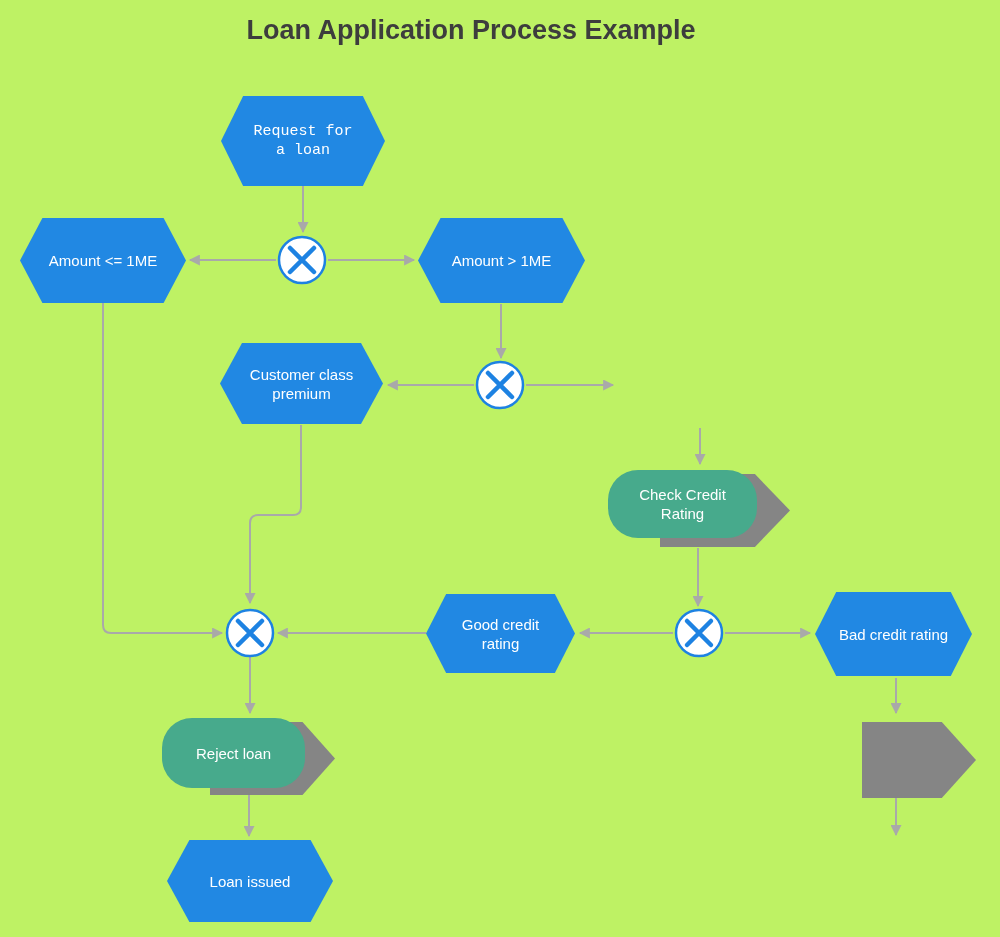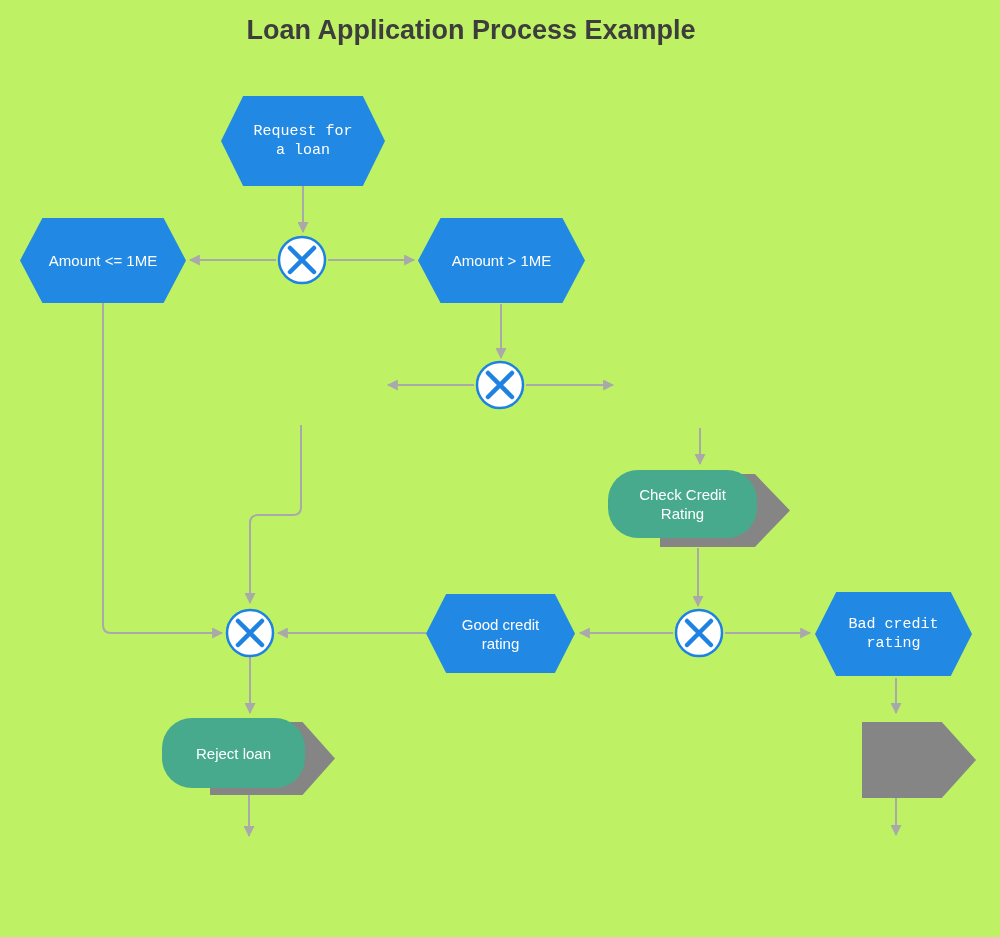--- a/index.html
+++ b/index.html
@@ -81,26 +81,28 @@
       <path class="gw-x" d="M687,621 L711,645 M687,645 L711,621"></path>
     </g>
   </svg>
 
   <div class="hex" style="left:221px; top:96px; width:164px; height:90px;font-family:Liberation Mono, monospace;">Request for a loan</div>
 
   <div class="hex" style="left:20px; top:218px; width:166px; height:85px;">Amount &lt;= 1ME</div>
 
   <div class="hex" style="left:418px; top:218px; width:167px; height:85px;">Amount &gt; 1ME</div>
 
+  <div class="hex" style="left:220px; top:343px; width:163px; height:81px;">Customer class premium</div>
 
 
   <div class="hex" style="left:426px; top:594px; width:149px; height:79px;">Good credit rating</div>
 
-  <div class="hex" style="left:815px; top:592px; width:157px; height:84px; padding:4px 18px;font-family:Liberation Mono, monospace;">Bad credit rating</div>
+  <div class="hex" style="left:815px; top:592px; width:157px; height:84px; padding:4px 18px;">Bad credit rating</div>
 
+  <div class="hex" style="left:167px; top:840px; width:166px; height:82px;">Loan issued</div>
 
 
   <div class="proc-wrap" style="left:608px; top:470px; width:182px; height:85px;">
     <div class="proc-shadow" style="left:52px; top:4px; width:130px; height:73px;"></div>
     <div class="proc-body" style="left:0; top:0; width:149px; height:68px;">Check Credit Rating</div>
   </div>
 
   <div class="proc-wrap" style="left:162px; top:718px; width:173px; height:77px;">
     <div class="proc-shadow" style="left:48px; top:4px; width:125px; height:73px; clip-path:polygon(0 0, 74% 0, 100% 50%, 74% 100%, 0 100%);"></div>
     <div class="proc-body" style="left:0; top:0; width:143px; height:70px;">Reject loan</div>

